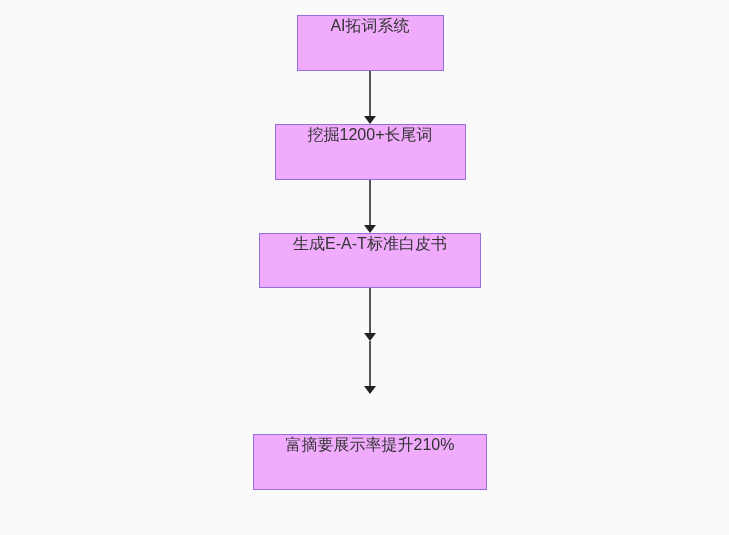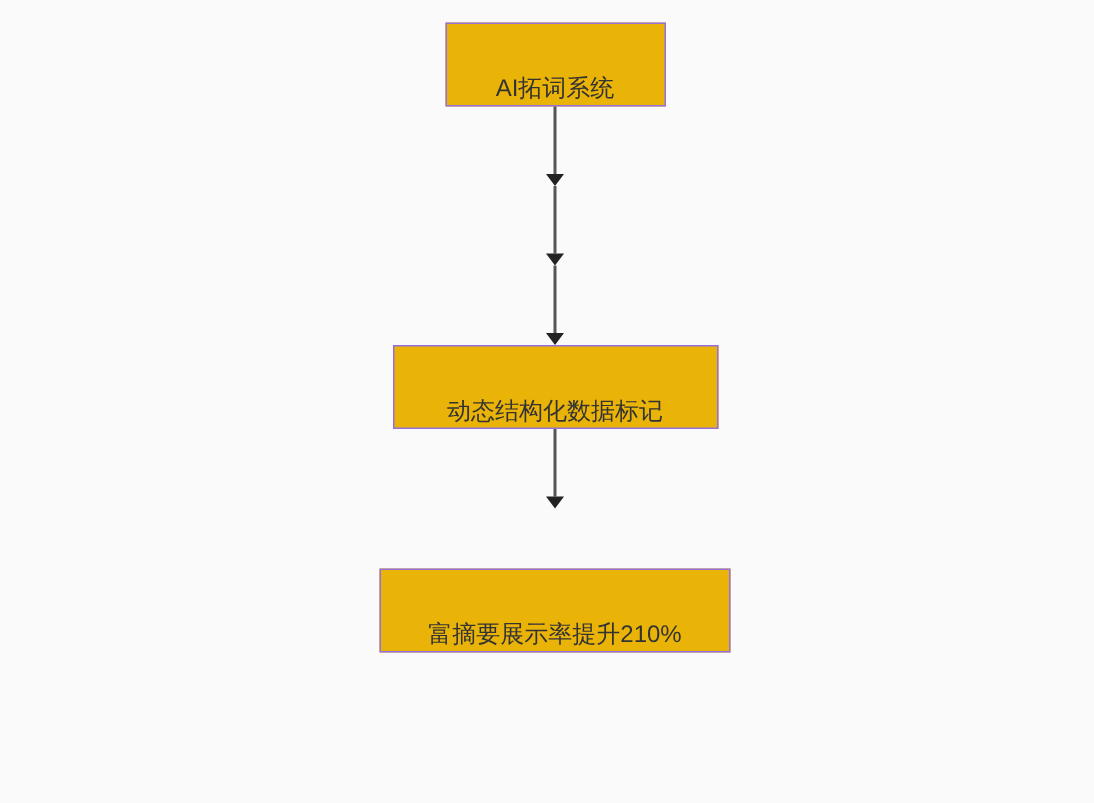--- a/index.html
+++ b/index.html
@@ -23,24 +23,24 @@
     left: 370px;
     top: 15px;
     transform: translateX(-50%);
     display: flex;
     flex-direction: column;
     align-items: center;
   }
 
   .node {
     display: flex;
-    align-items: flex-end;
+    align-items: flex-start;
     justify-content: center;
     height: 56px;
-    background: #eab308;
+    background: #f0abfc;
     border: 1px solid #9370DB;
     color: #333333;
     font-size: 16px;
     white-space: nowrap;
     text-align: center;
   }
 
   .node-1 { width: 147px; }
   .node-2 { width: 191px; }
   .node-3 { width: 222px; height: 55px; }
@@ -76,35 +76,38 @@
 
     <div class="node node-1">
       <span>AI拓词系统</span>
     </div>
 
     <div class="connector">
       <div class="line"></div>
       <div class="arrowhead"></div>
     </div>
 
+    <div class="node node-2">
+      <span>挖掘1200+长尾词</span>
+    </div>
 
     <div class="connector">
       <div class="line"></div>
       <div class="arrowhead"></div>
     </div>
 
+    <div class="node node-3">
+      <span>生成E-A-T标准白皮书</span>
+    </div>
 
     <div class="connector">
       <div class="line"></div>
       <div class="arrowhead"></div>
     </div>
 
-    <div class="node node-4">
-      <span>动态结构化数据标记</span>
-    </div>
 
     <div class="connector">
       <div class="line"></div>
       <div class="arrowhead"></div>
     </div>
 
     <div class="node node-5">
       <span>富摘要展示率提升210%</span>
     </div>
 

